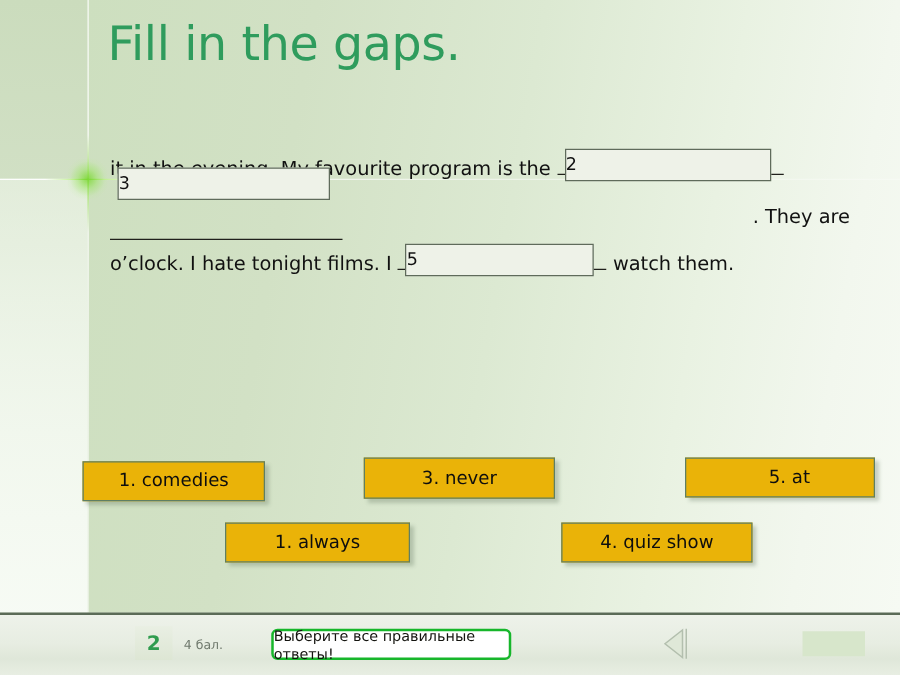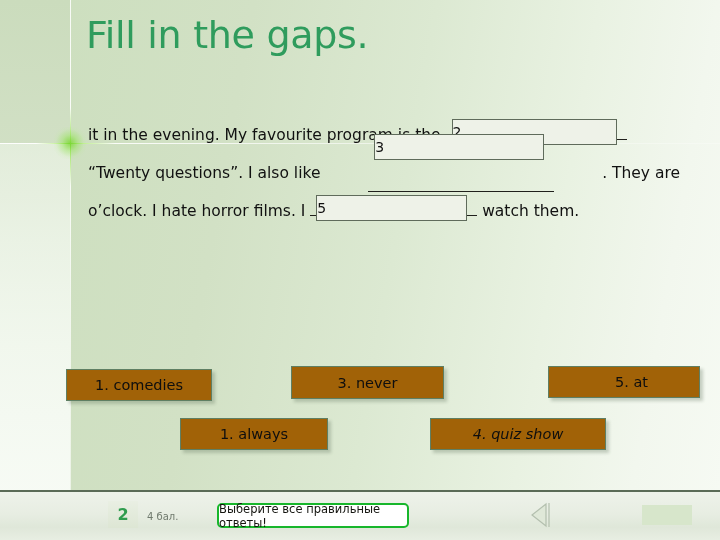--- a/index.html
+++ b/index.html
@@ -107,21 +107,21 @@
     color: #111;
     font-size: 14px;
     line-height: 24px;
     text-align: center;
   }
 
   
   .opt {
     position: absolute;
     box-sizing: border-box;
-    background: #a16207;
+    background: #eab308;
     border: 1.3px solid #5f7f63;
     color: #0e0e0e;
     font-size: 14.5px;
     text-align: center;
     box-shadow: 3px 3px 3px rgba(90,110,85,0.30);
     display: flex;
     align-items: center;
     justify-content: center;
   }
 
@@ -191,38 +191,37 @@
   <div class="title">Fill in the gaps.</div>
 
   <div class="passage">
 
 
     <div class="line">
       <span>it in the evening. My favourite program is the </span><span class="gap" style="width:181px;"><span class="gapbox" style="width:165px;">2</span></span>
     </div>
 
     <div class="line just">
-      <span>“Twenty questions”.  I  also  like </span>
         <span class="gap" style="width:186px;">
           <span class="gapbox" style="width:170px;">3</span>
         </span>
         <span>.  They  are</span>
     </div>
 
 
     <div class="line">
-      <span>o’clock. I hate horror films. I </span><span class="gap" style="width:167px;"><span class="gapbox" style="width:151px;">5</span></span><span> watch them.</span>
+      <span>o’clock. I hate tonight films. I </span><span class="gap" style="width:167px;"><span class="gapbox" style="width:151px;">5</span></span><span> watch them.</span>
     </div>
 
   </div>
 
   <div class="opt" style="left:66px;  top:369px; width:146px; height:32px;">1. comedies</div>
   <div class="opt" style="left:180px; top:418px; width:148px; height:32px;">1. always</div>
   <div class="opt" style="left:291px; top:366px; width:153px; height:33px;">3. never</div>
-  <div class="opt" style="left:430px; top:418px; width:176px; height:32px;font-style:italic;">4. quiz show</div>
+  <div class="opt" style="left:449px; top:418px; width:153px; height:32px;">4. quiz show</div>
   <div class="opt" style="left:548px; top:366px; width:152px; height:32px;padding-left:15px;">5. at</div>
 
   <div class="footer"></div>
 
   <div class="task-label">Задание</div>
 
   <div class="footer-abs task-num-box">2</div>
 
   <div class="footer-abs points">4 бал.</div>
 

